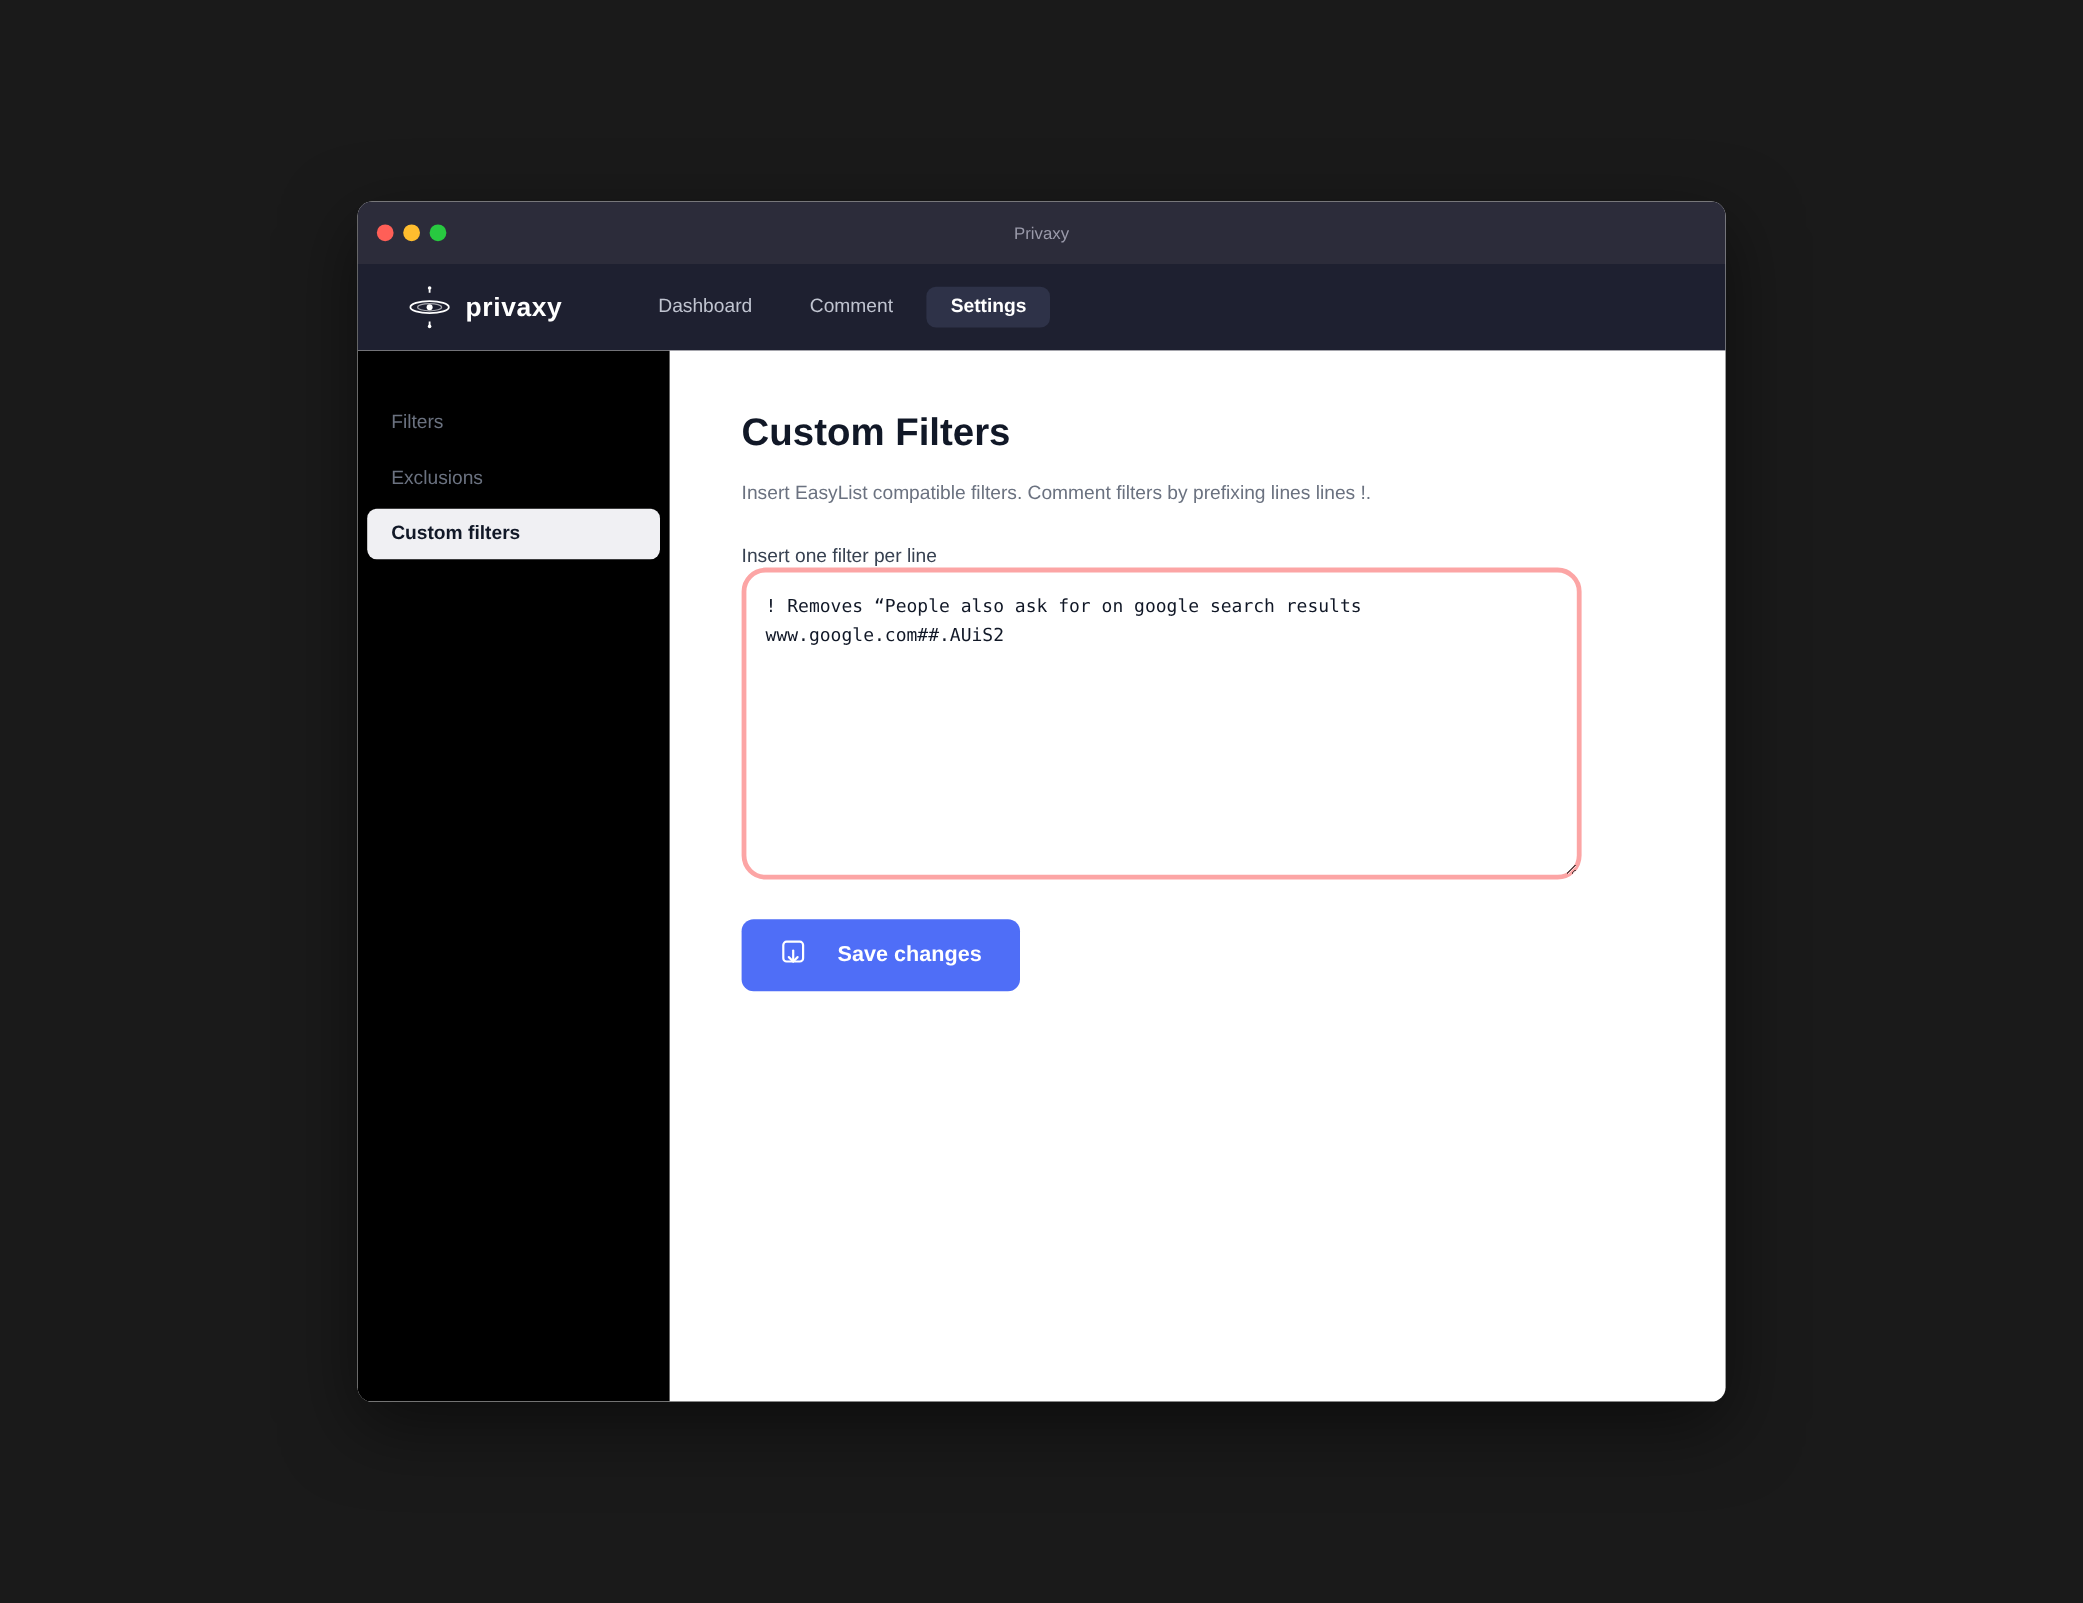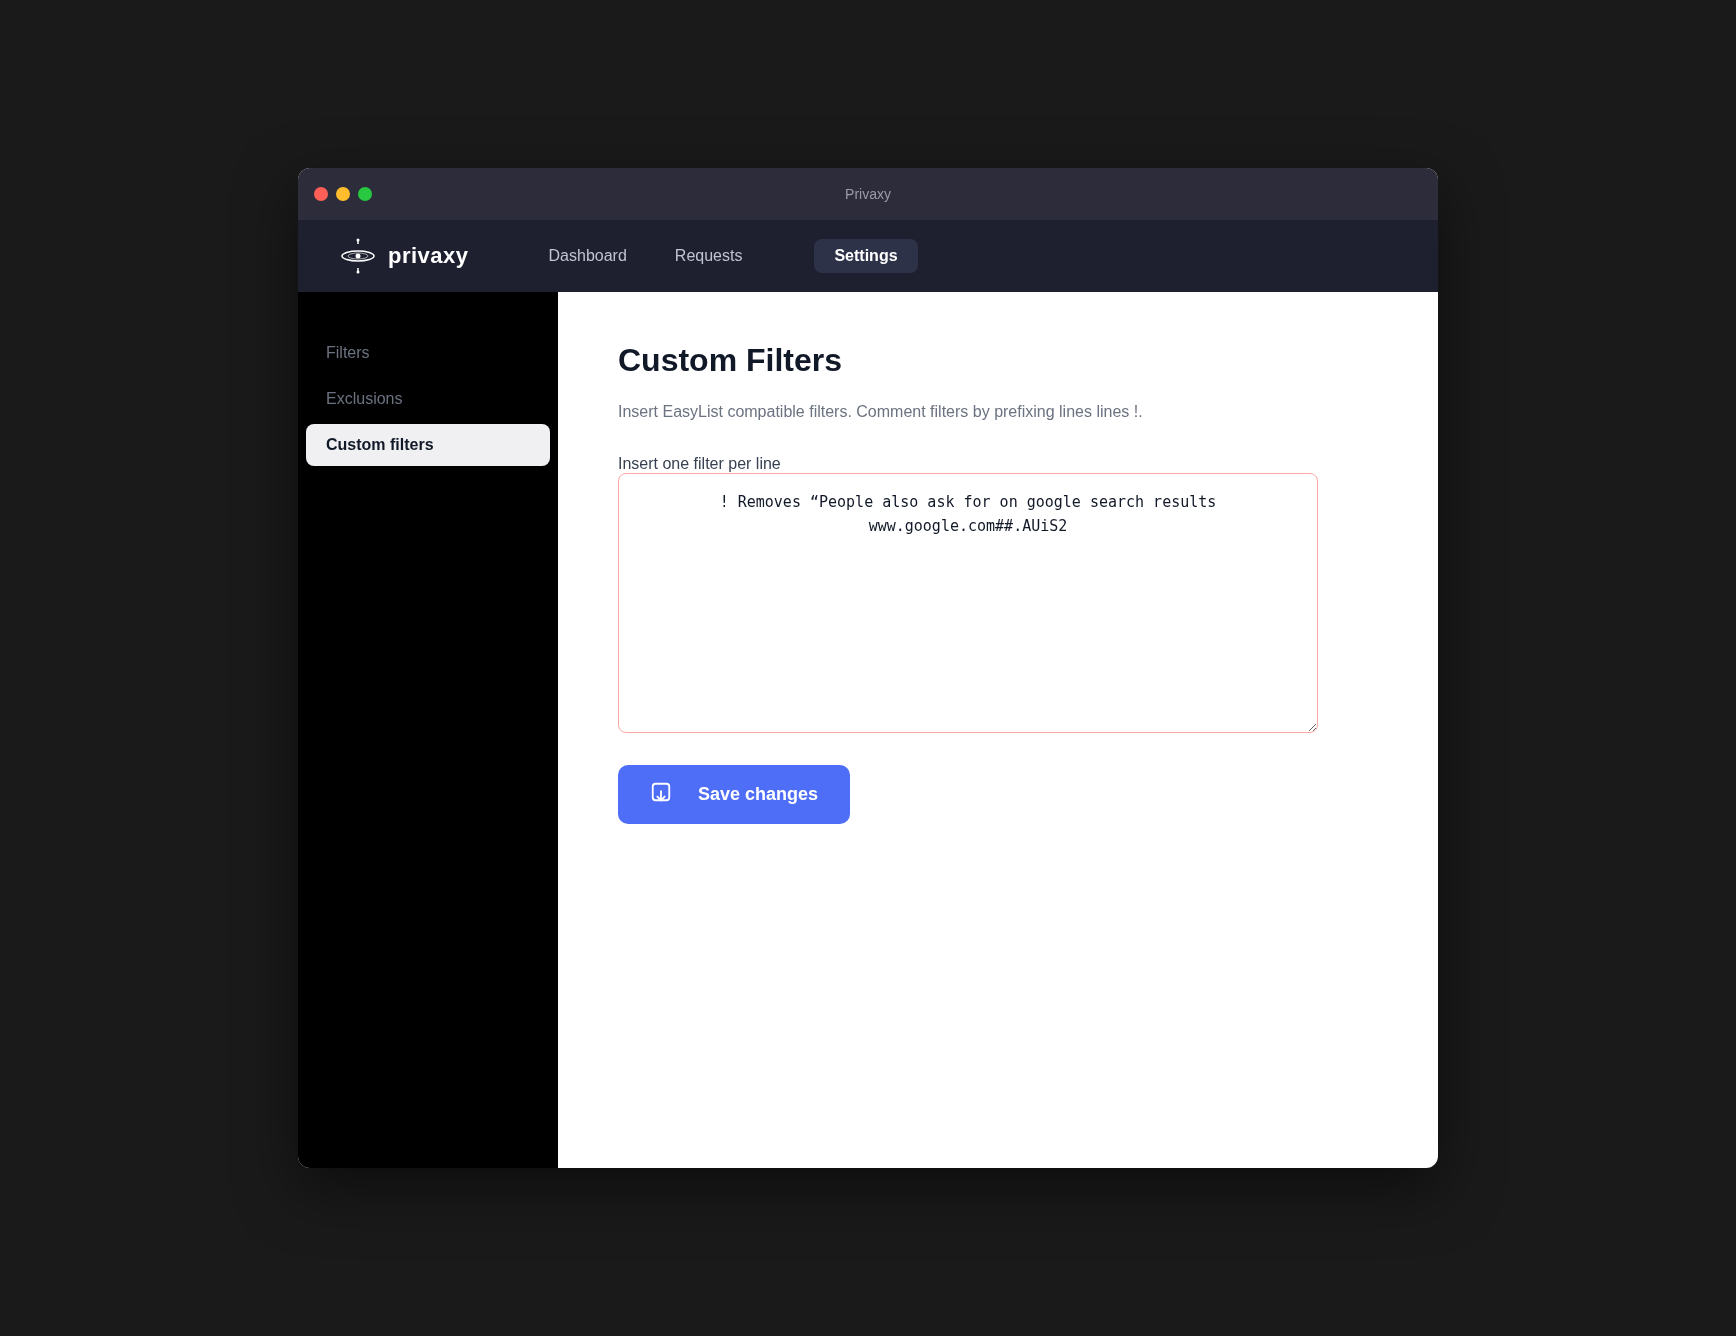--- a/index.html
+++ b/index.html
@@ -106,21 +106,20 @@
       padding: 8px 20px;
       border-radius: 8px;
       cursor: pointer;
       text-decoration: none;
     }
 
     .nav-item.active {
       background: #2e3248;
       color: #ffffff;
       font-weight: 600;
-      margin-left: 44px;
     }
 
     
     .main {
       display: flex;
       flex: 1;
       overflow: hidden;
     }
 
     
@@ -174,31 +173,30 @@
       font-size: 16px;
       color: #374151;
       font-weight: 400;
       margin-bottom: 22px;
     }
 
     .filter-textarea {
       width: 100%;
       max-width: 700px;
       height: 260px;
-      border: 1px solid #fca5a5;
-      border-radius: 8px;
+      border: 4px solid #fca5a5;
+      border-radius: 20px;
       padding: 16px;
       font-size: 15px;
       font-family: -apple-system, BlinkMacSystemFont, 'Segoe UI', monospace;
       color: #111827;
       line-height: 1.6;
       resize: vertical;
       outline: none;
       background: #ffffff;
-      text-align: center;
     }
 
     .save-button {
       display: flex;
       align-items: center;
       gap: 26px;
       background: #4f6ef7;
       color: #ffffff;
       border: none;
       border-radius: 10px;
@@ -236,21 +234,21 @@
         <circle cx="20" cy="20" r="2.5" fill="#ffffff"></circle>
         <line x1="20" y1="8" x2="20" y2="5" stroke="#ffffff" stroke-width="1.5"></line>
         <line x1="20" y1="32" x2="20" y2="35" stroke="#ffffff" stroke-width="1.5"></line>
         <circle cx="20" cy="4" r="1.5" fill="#ffffff"></circle>
         <circle cx="20" cy="36" r="1.5" fill="#ffffff"></circle>
       </svg>
       <span class="logo-text">privaxy</span>
     </div>
     <nav class="nav-items">
       <a class="nav-item">Dashboard</a>
-      <a class="nav-item">Requests</a>
+      <a class="nav-item">Comment</a>
       <a class="nav-item active">Settings</a>
     </nav>
   </div>
 
   <div class="main">
 
     <div class="sidebar">
       <div class="sidebar-item">Filters</div>
       <div class="sidebar-item">Exclusions</div>
       <div class="sidebar-item active">Custom filters</div>

